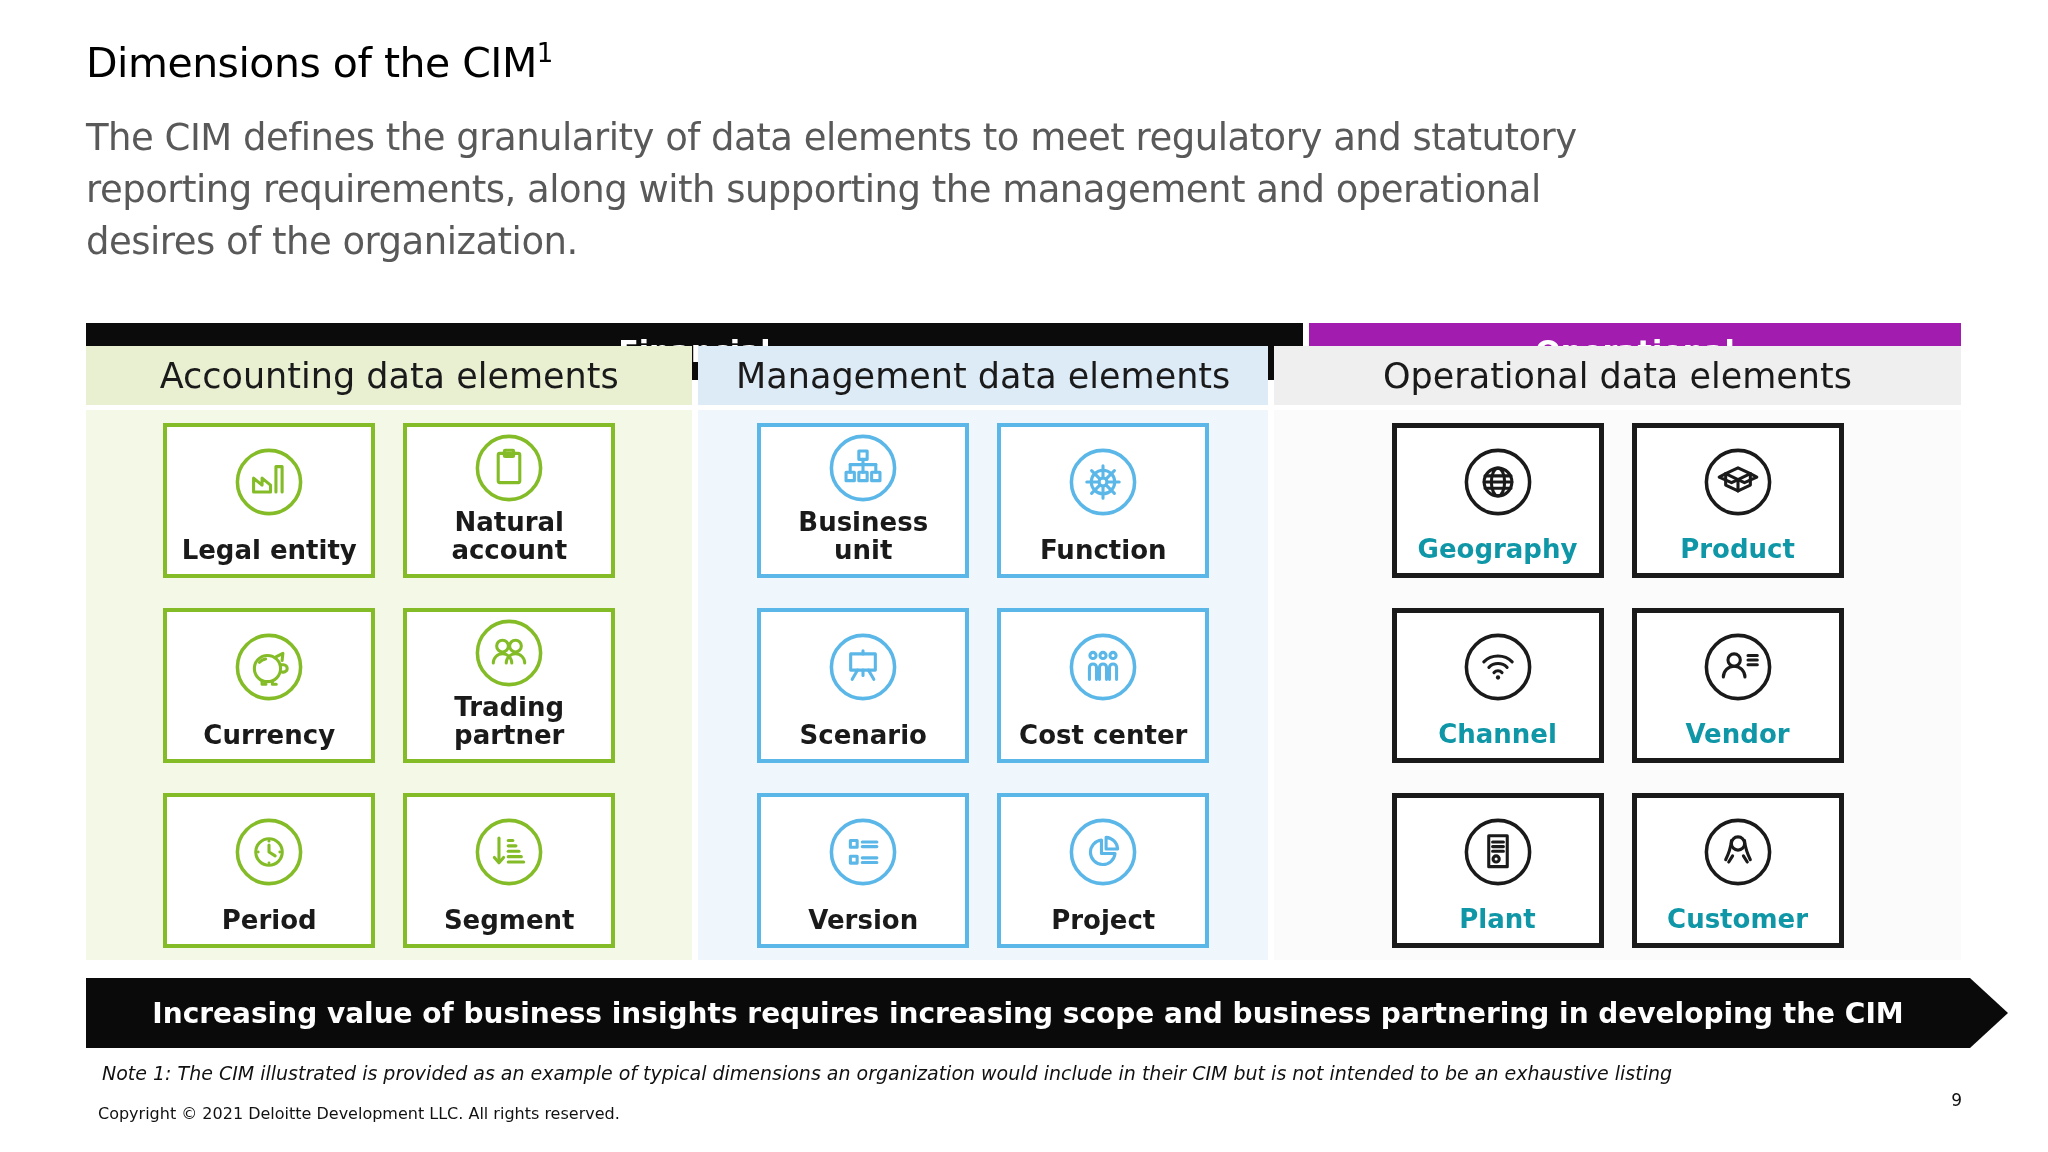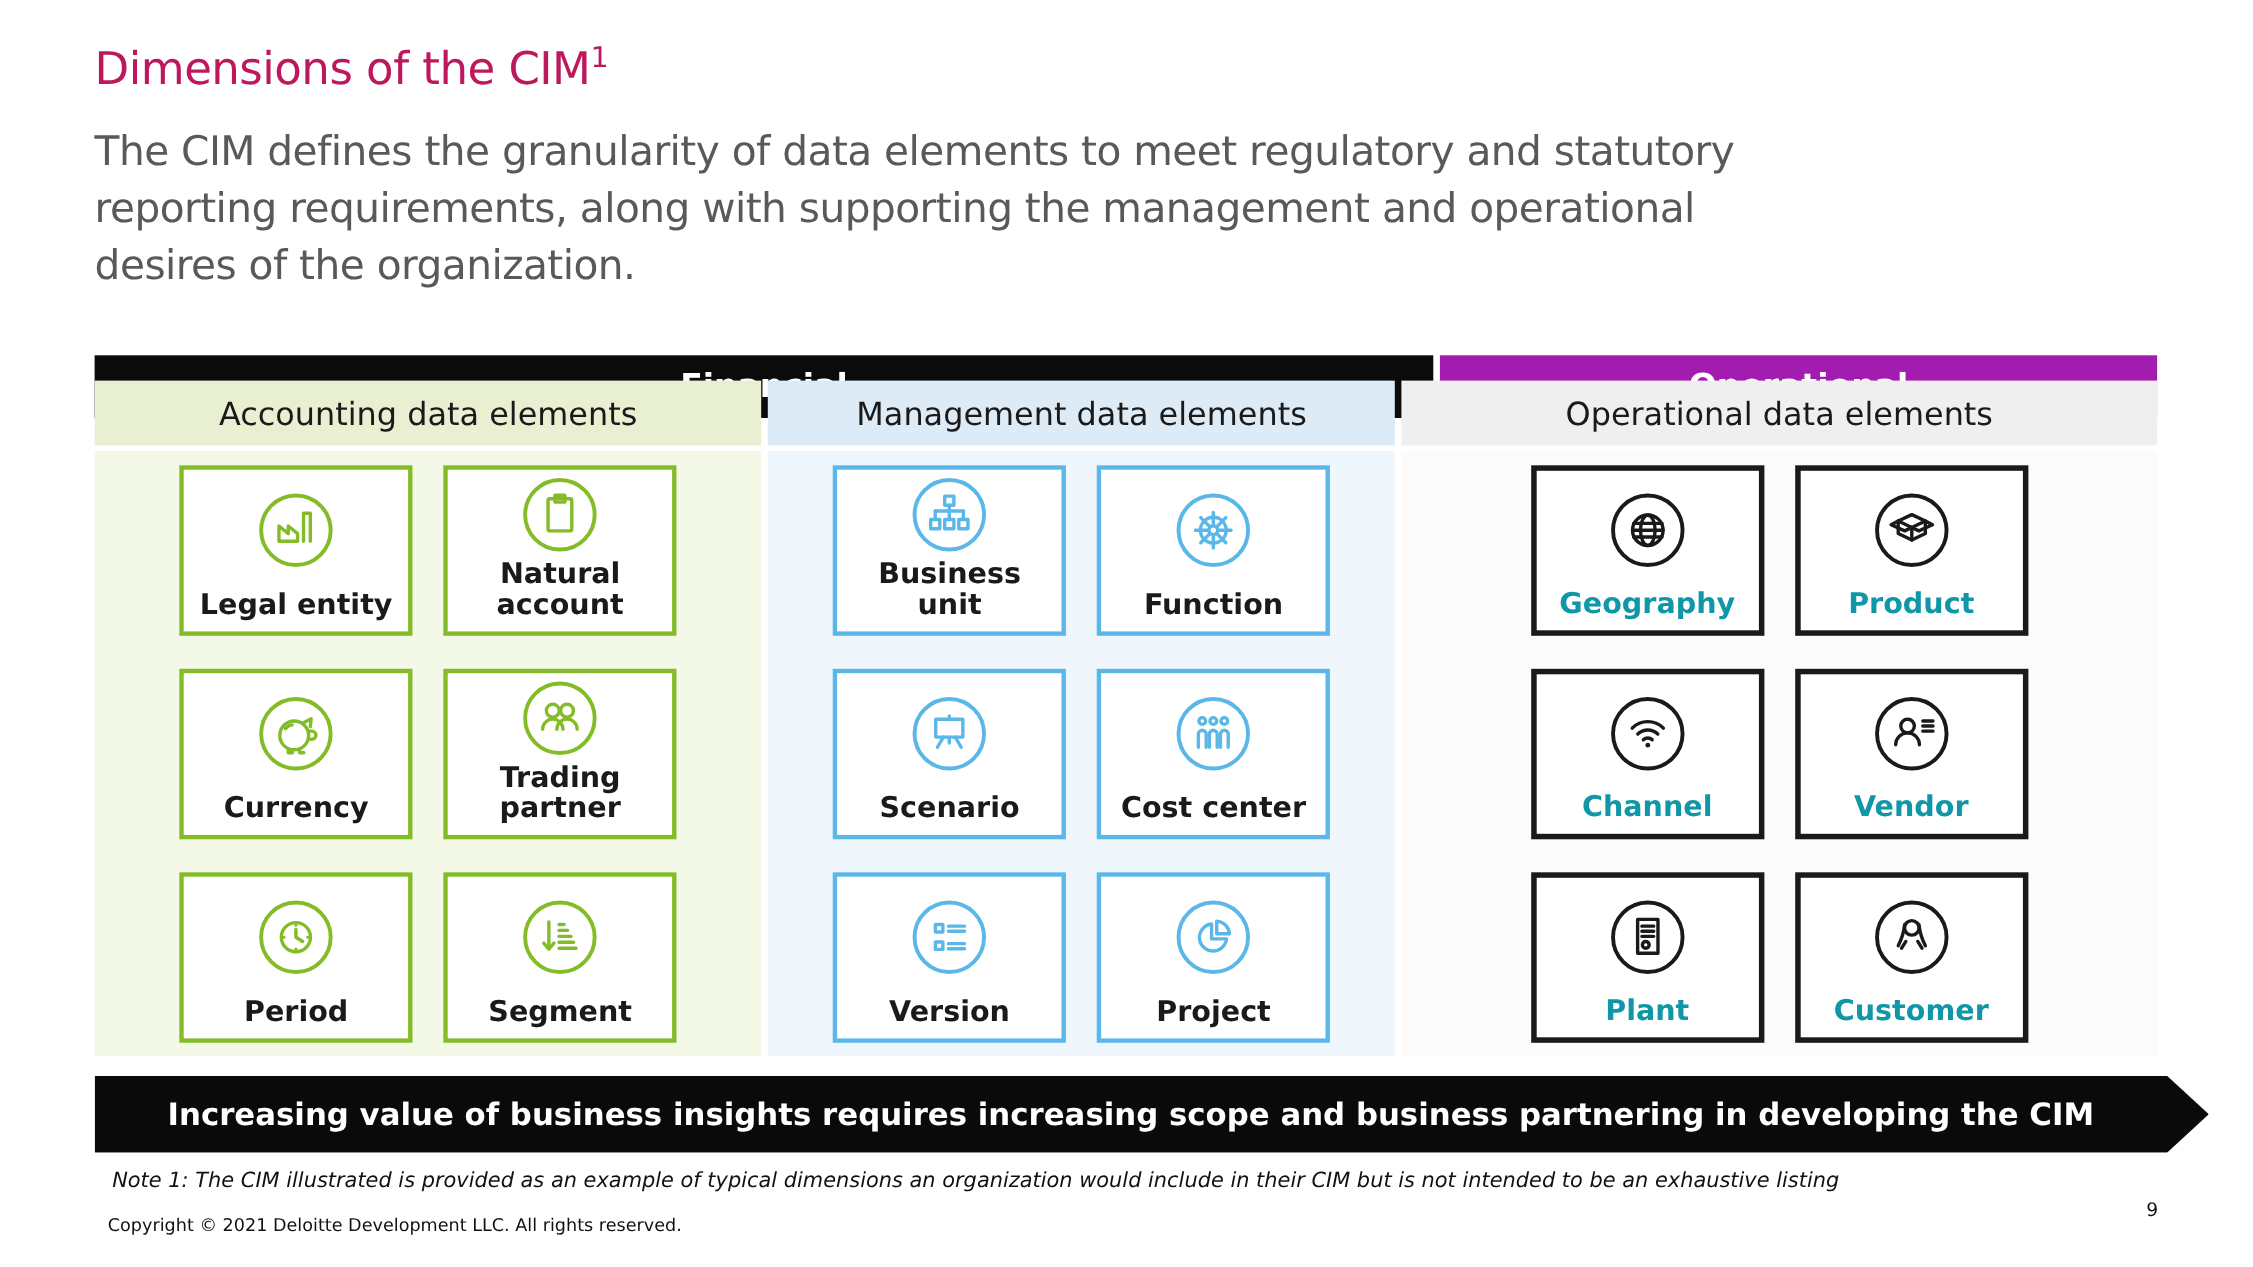--- a/index.html
+++ b/index.html
@@ -1,29 +1,29 @@
 <!DOCTYPE html>
 <html><head>
 <meta charset="utf-8">
 <style>
   html,body{margin:0;padding:0;background:#ffffff;}
   body{width:2048px;height:1152px;font-family:"DejaVu Sans","Liberation Sans",sans-serif;color:#1a1a1a;}
   .slide{position:relative;width:2048px;height:1152px;background:#ffffff;overflow:hidden;}
 
-  .title{position:absolute;left:86px;top:38px;margin:0;font-size:41px;font-weight:400;color:#be185d;letter-spacing:-0.5px;}
+  .title{position:absolute;left:86px;top:38px;margin:0;font-size:41px;font-weight:400;color:#000000;letter-spacing:-0.5px;}
   .title sup{font-size:26px;}
   .subtitle{position:absolute;left:86px;top:112px;margin:0;font-size:37px;font-weight:400;color:#595959;line-height:52px;letter-spacing:-0.5px;}
 
   .bars-row{position:absolute;left:86px;top:281px;width:1875px;height:57px;display:flex;gap:6px;margin-top:42px;}
   .bar{display:flex;align-items:center;justify-content:center;font-size:30px;font-weight:bold;}
   .bar-financial{width:1217px;}
   .bar-operational{width:652px;}
 
   .headers-row{position:absolute;left:86px;top:346px;width:1875px;height:59px;display:flex;gap:6px;}
-  .col-header{display:flex;align-items:center;justify-content:center;font-size:29px;color:#1a1a1a;background:var(--header-bg);}
+  .col-header{display:flex;align-items:center;justify-content:center;font-size:35px;color:#1a1a1a;background:var(--header-bg);}
   .col-w0{width:625px;} .col-w1{width:587px;} .col-w2{width:708px;}
 
   .body-row{position:absolute;left:86px;top:410px;width:1875px;height:550px;display:flex;gap:6px;}
   .col-body{background:var(--body-bg);box-sizing:border-box;padding-top:13px;display:flex;flex-wrap:wrap;justify-content:center;align-content:flex-start;column-gap:28px;row-gap:30px;}
 
   .tile{width:212px;height:155px;box-sizing:border-box;background:#ffffff;border:4px solid var(--accent);display:flex;flex-direction:column;align-items:center;}
   [data-col="2"] .tile{border-width:5px;}
   .tile-icon{flex:1;display:flex;align-items:center;justify-content:center;color:var(--icon-color);}
   .tile-icon svg{width:74px;height:74px;display:block;}
   .tile-label{font-size:26px;font-weight:bold;line-height:28px;color:var(--label-color);text-align:center;margin-bottom:10px;padding:0 4px;}

